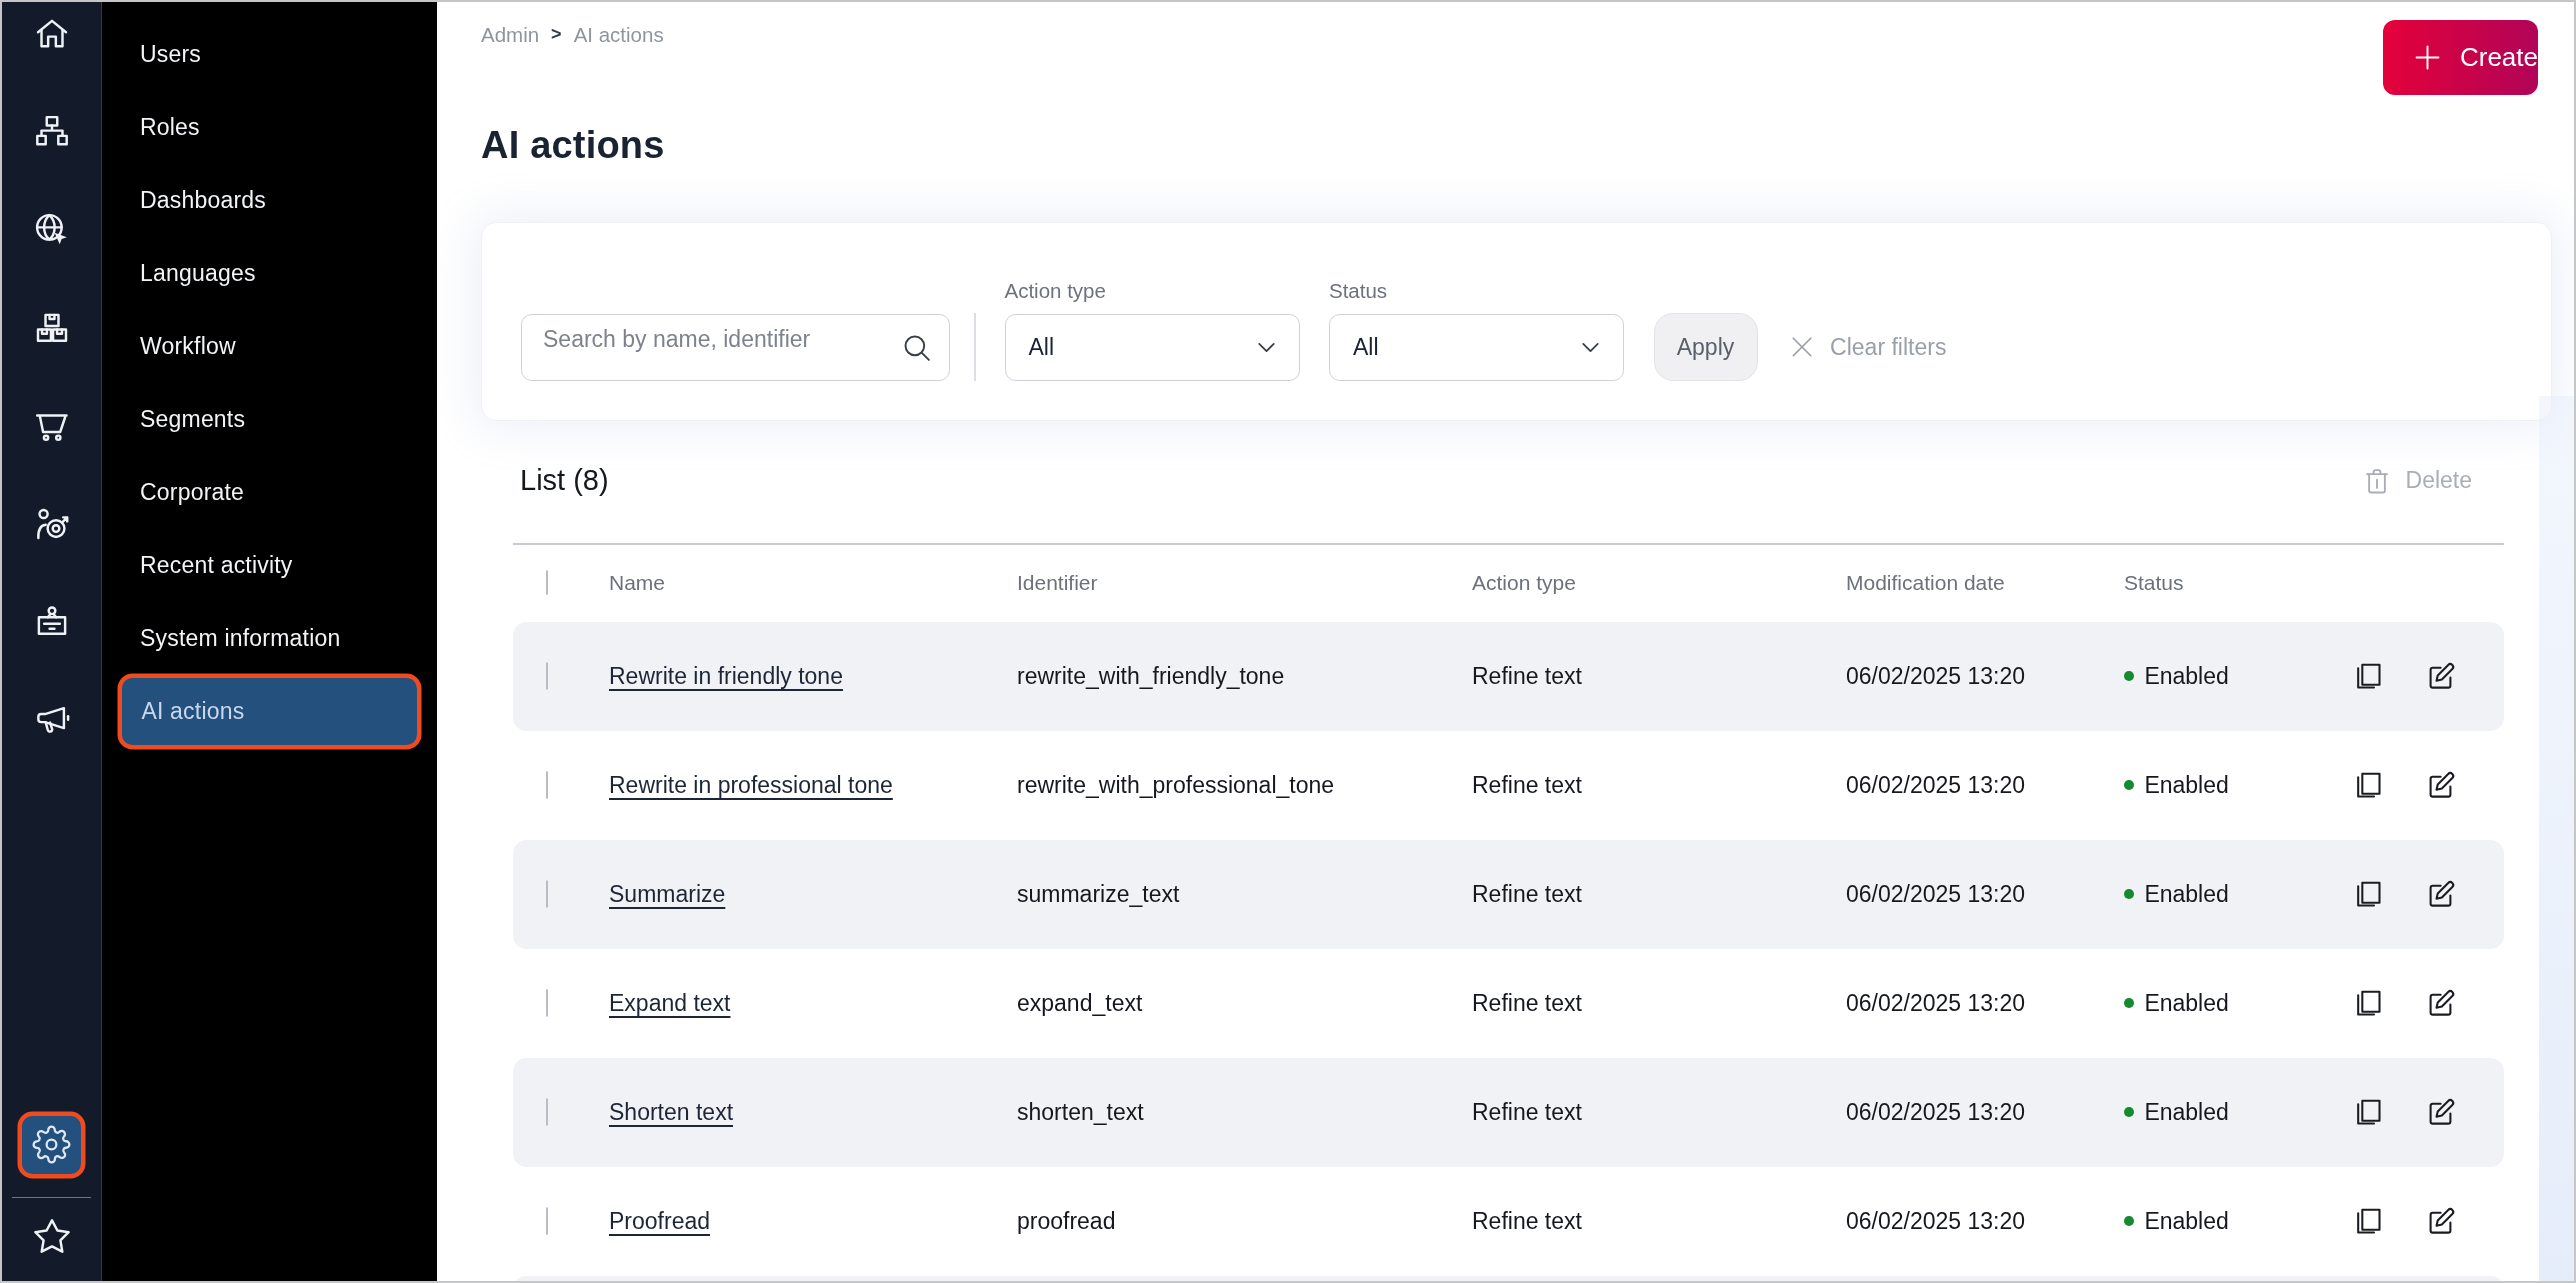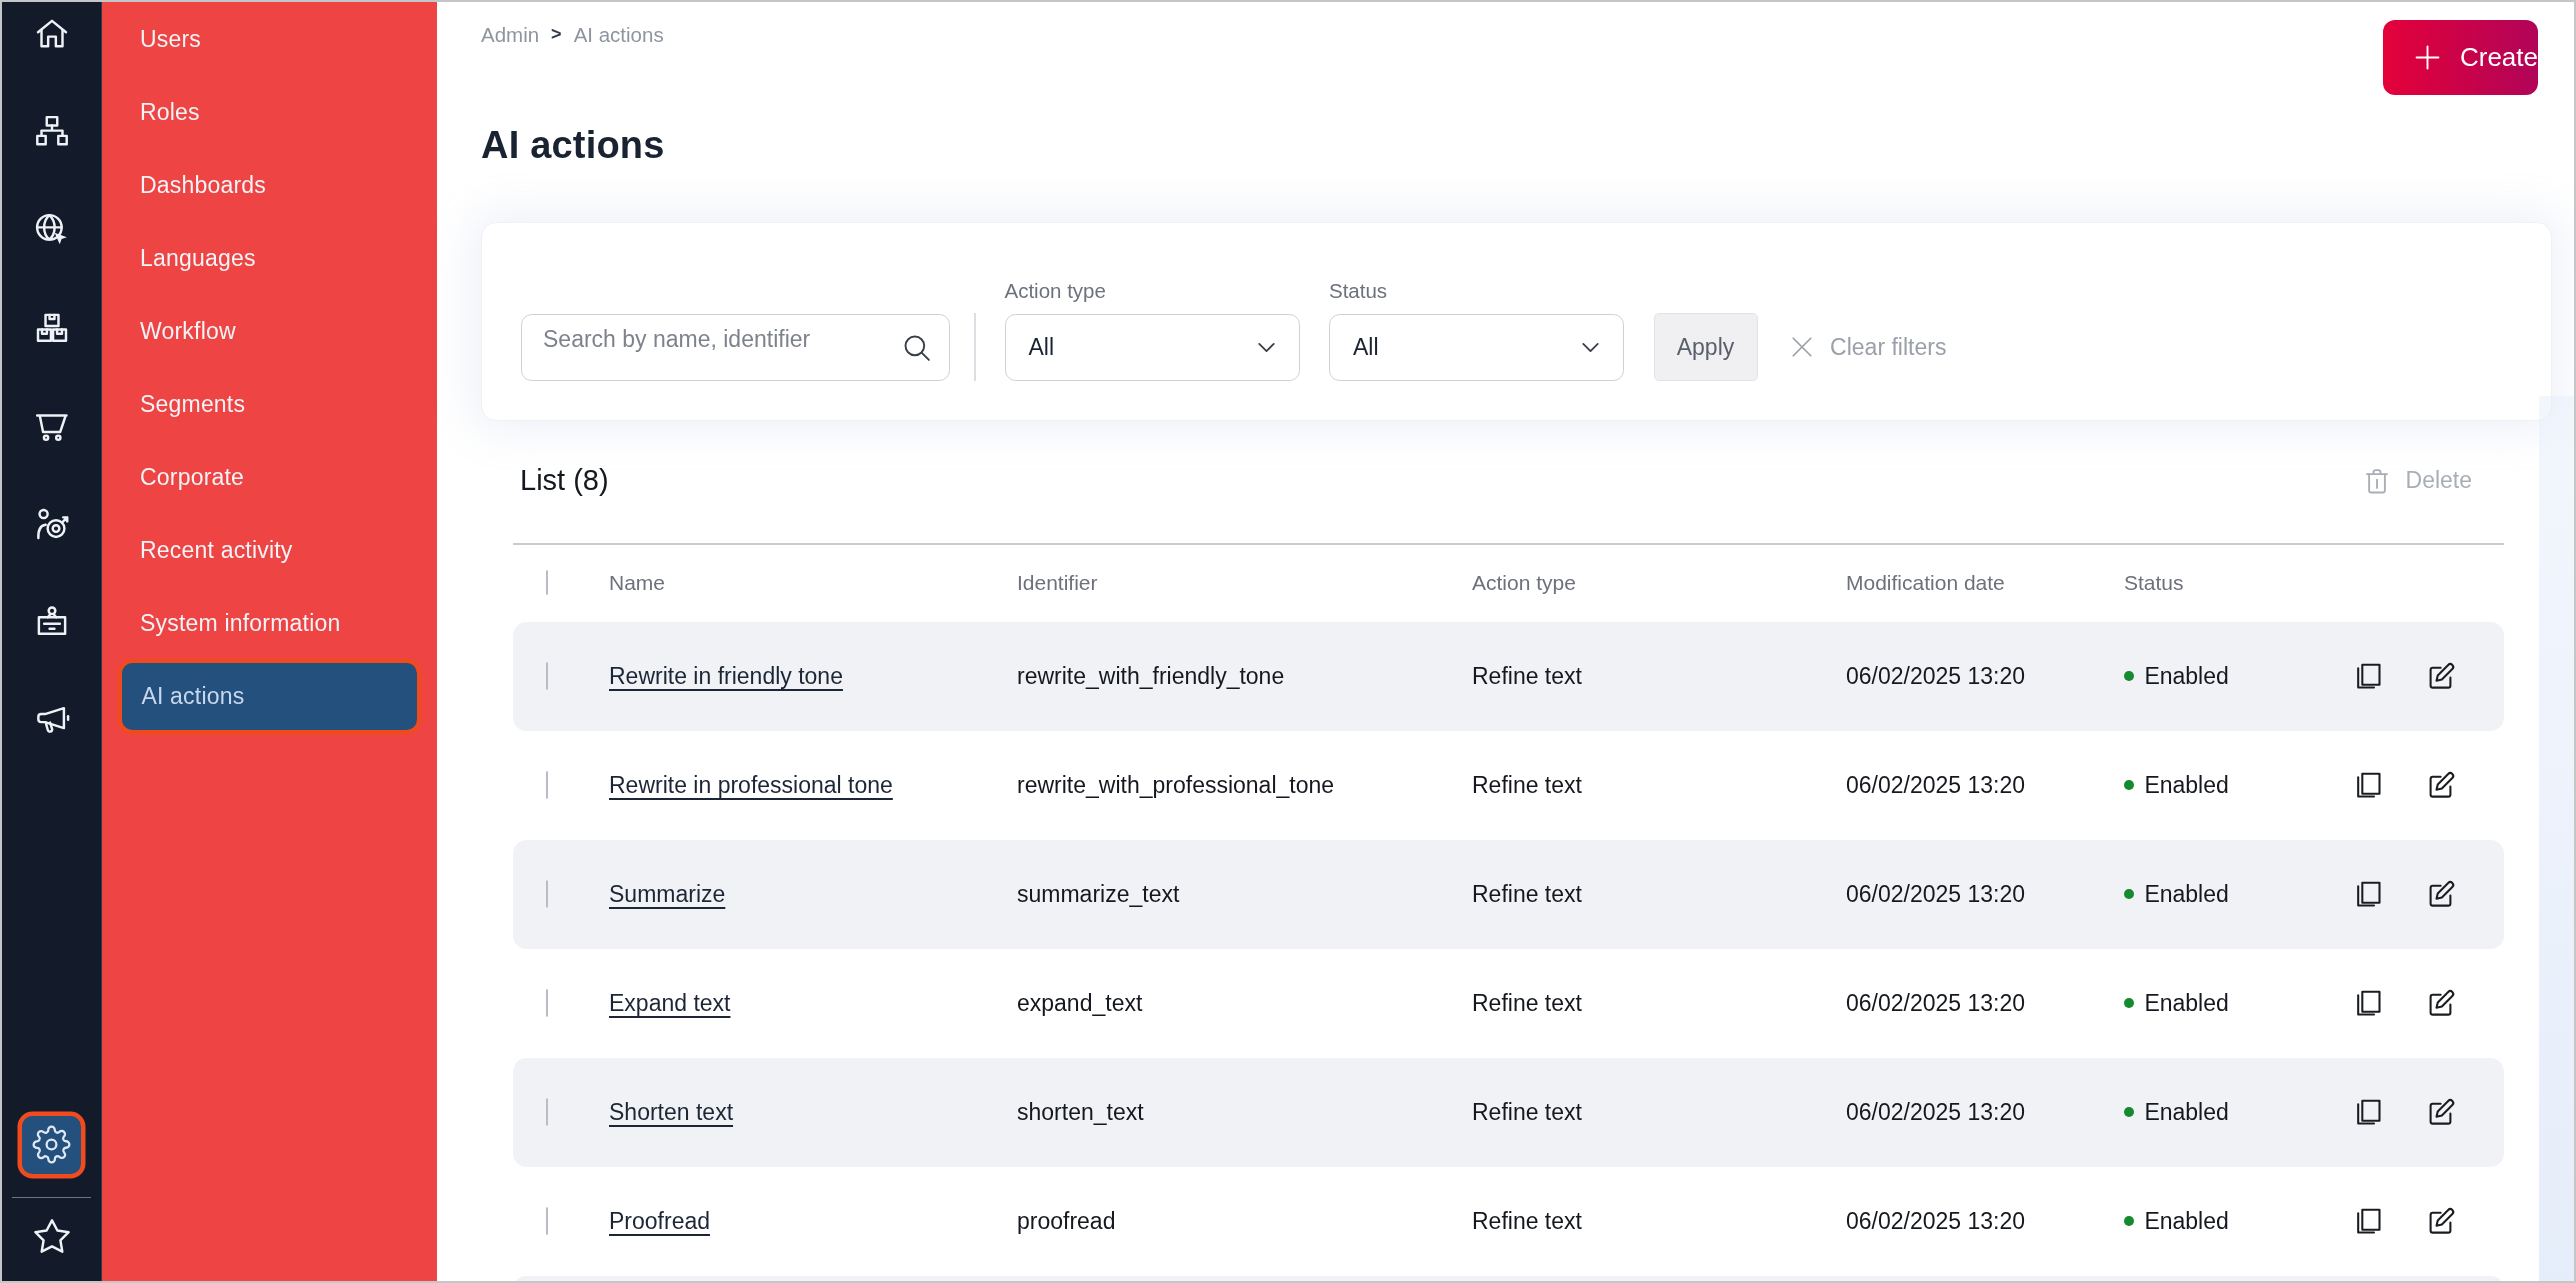--- a/index.html
+++ b/index.html
@@ -38,23 +38,23 @@
     display: flex; align-items: center; justify-content: center;
     border: none; cursor: pointer; color: #dfe7f2;
   }
   .gear-wrap svg { width: 39px; height: 39px; }
   .rail-divider { width: 79px; height: 1.5px; background: #6f7682; margin-top: 23px; }
   .star-btn { margin-top: 18px; margin-bottom: 0; }
 
   
   .menu {
     width: 336px; flex: 0 0 336px;
-    background: #ef4444;
+    background: #000000;
     border-left: 1.5px solid #2f3949;
-    padding-top: 1px;
+    padding-top: 16px;
   }
   .menu-item {
     height: 73px; display: flex; align-items: center;
     padding-left: 38px; color: #f2f4f7; font-size: 23px; cursor: pointer;
     letter-spacing: 0.2px;
   }
   .menu-item.selected {
     height: 67px; margin: 3px 19.7px;
     background: #24507e; border-radius: 10.6px;
     box-shadow: 0 0 0 4.5px #f04a1f;
@@ -107,21 +107,21 @@
 
   .select {
     width: 295px; height: 67px; border: 1.5px solid #cdd0d6; border-radius: 10.6px;
     display: flex; align-items: center; justify-content: space-between;
     padding: 0 18px 0 23px; font-size: 23px; color: #1a2332; cursor: pointer; background:#fff;
   }
   .select .chev { width: 29px; height: 29px; color: #3a3f47; }
   .gap39 { width: 29.5px; flex: none; }
 
   .apply-btn {
-    margin-left: 29.5px; width: 104px; height: 68px; border-radius: 5px;
+    margin-left: 29.5px; width: 104px; height: 68px; border-radius: 19px;
     background: #f0f0f3; border: 1.5px solid #e2e3e8; color: #5a606b;
     font-size: 23px; font-family: inherit; cursor: pointer;
   }
   .clear-btn {
     margin-left: 29px; height: 68px; display: flex; align-items: center; gap: 13.6px;
     background: none; border: none; color: #9aa0a9; font-size: 23px; font-family: inherit; cursor: pointer;
   }
   .clear-btn svg { width: 30px; height: 30px; }
 
   

